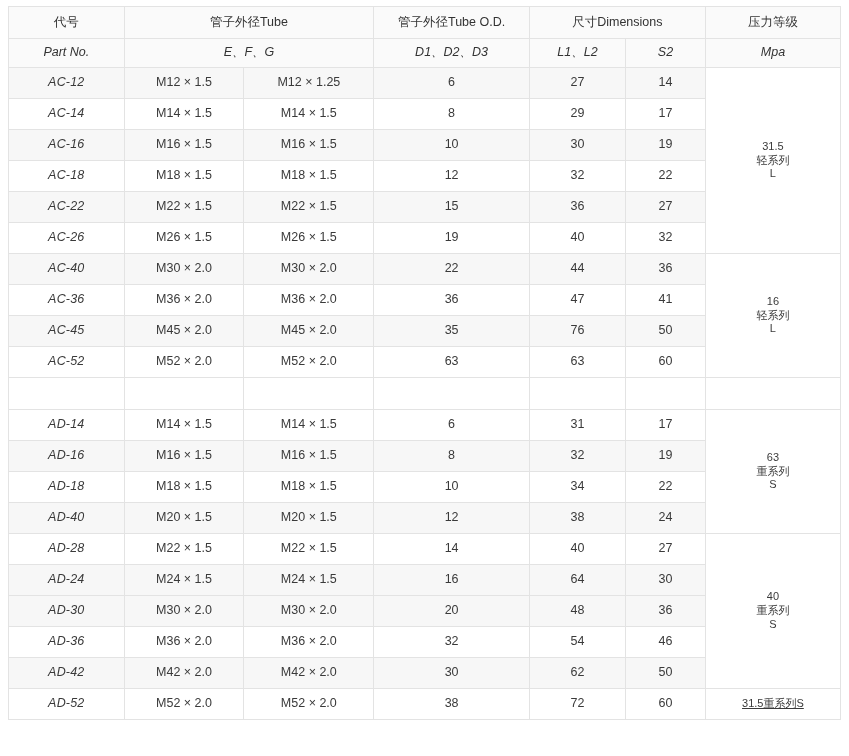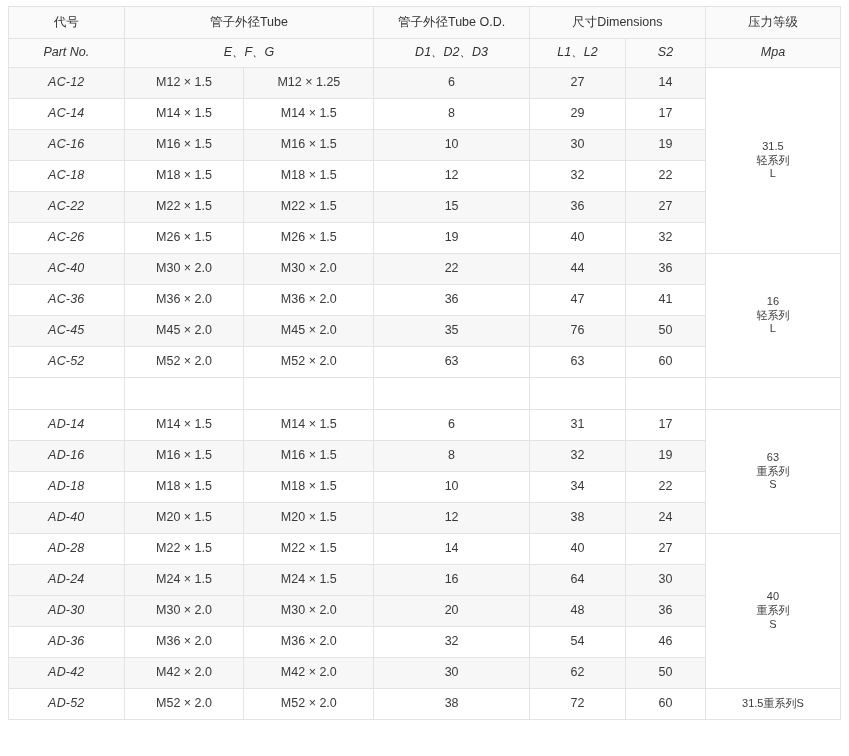--- a/index.html
+++ b/index.html
@@ -65,21 +65,21 @@
     background: #ffffff;
   }
   td.part { letter-spacing: .2px; font-style: italic; }
   td.press {
     background: #ffffff !important;
     font-size: 11px;
     line-height: 2.45;
   }
   td.press .pline { display: block; }
   td.num { font-size: 12.5px; }
-  .nowrap { white-space: nowrap; }
+  .nowrap { white-space: nowrap; text-decoration: underline; }
 </style>
 </head>
 <body>
 
 <div id="sheet">
   <table class="spec">
     <colgroup>
       <col class="c0">
         <col class="c1">
         <col class="c2">

